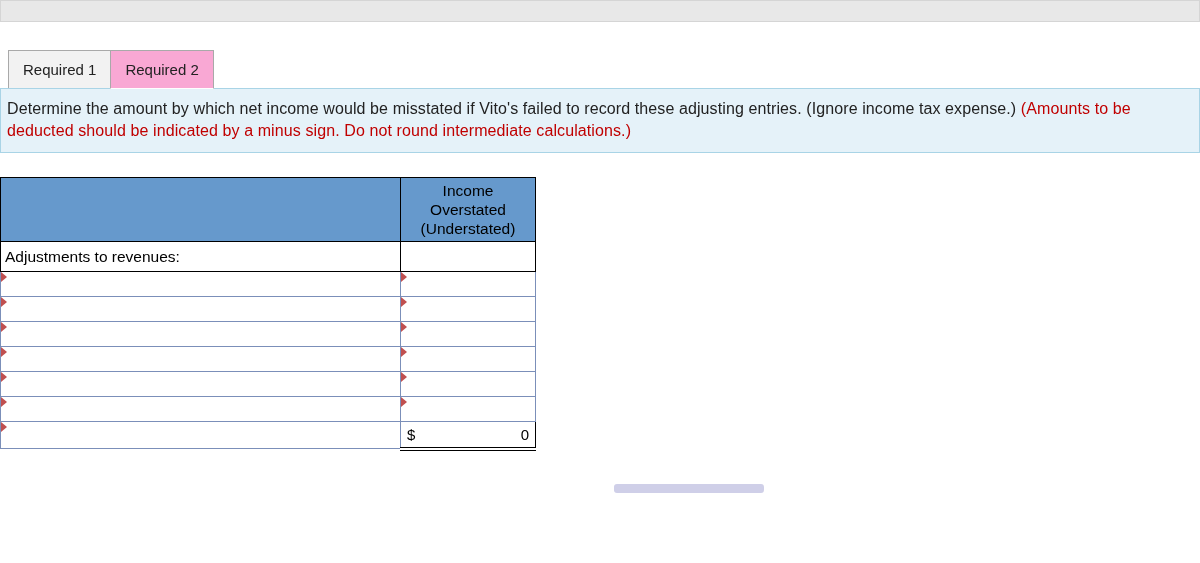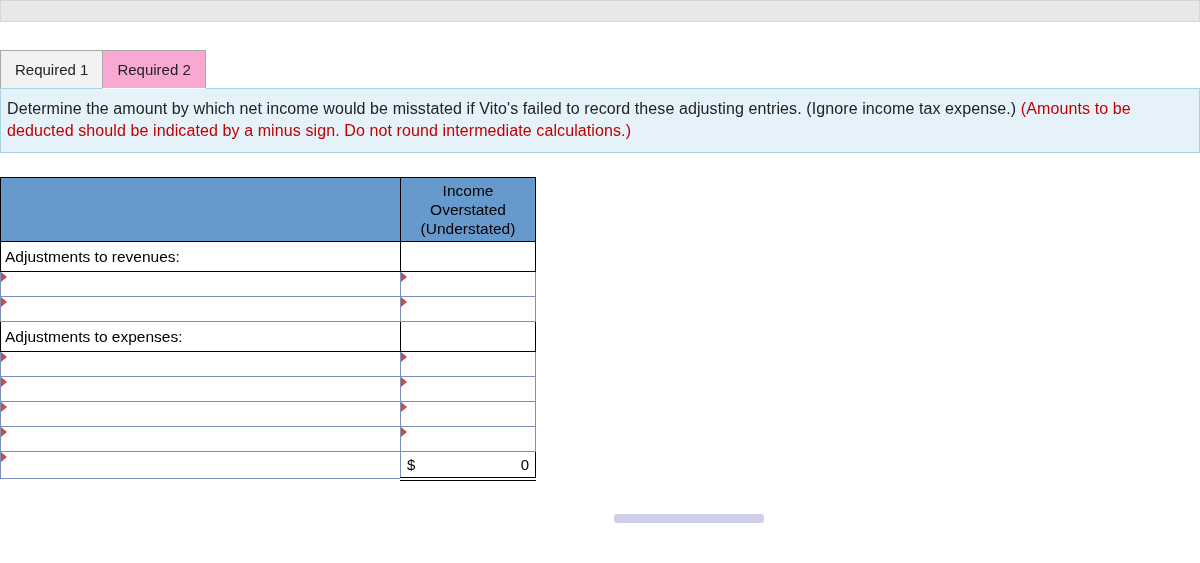--- a/index.html
+++ b/index.html
@@ -11,20 +11,21 @@
     width: 1200px;
   }
   .top-strip {
     height: 22px;
     background: #e8e8e8;
     border: 1px solid #d5d5d5;
   }
   .white-gap { height: 28px; }
   .tabs {
     display: flex;
+    padding-left: 8px;
   }
   .tab {
     border: 1px solid #a9a9a9;
     padding: 10px 14px;
     font-size: 15px;
     color: #222;
     font-family: Verdana, Geneva, sans-serif;
     background: #f9a8d4;
     margin-right: -1px;
     cursor: pointer;
@@ -187,24 +188,20 @@
   </tr>
   <tr>
     <td class="input-cell-left"><span class="tri"></span><span></span></td>
     <td class="input-cell-right"><span class="tri"></span><span></span></td>
   </tr>
   <tr>
     <td class="subseq-left"><span class="tri"></span><span></span></td>
     <td class="subseq-right"><span class="tri"></span><span></span></td>
   </tr>
   <tr>
-    <td class="section-label">Adjustments to expenses:</td>
-    <td class="section-right"></td>
-  </tr>
-  <tr>
     <td class="input-cell-left"><span class="tri"></span><span></span></td>
     <td class="input-cell-right"><span class="tri"></span><span></span></td>
   </tr>
   <tr>
     <td class="subseq-left"><span class="tri"></span><span></span></td>
     <td class="subseq-right"><span class="tri"></span><span></span></td>
   </tr>
   <tr>
     <td class="subseq-left"><span class="tri"></span><span></span></td>
     <td class="subseq-right"><span class="tri"></span><span></span></td>

